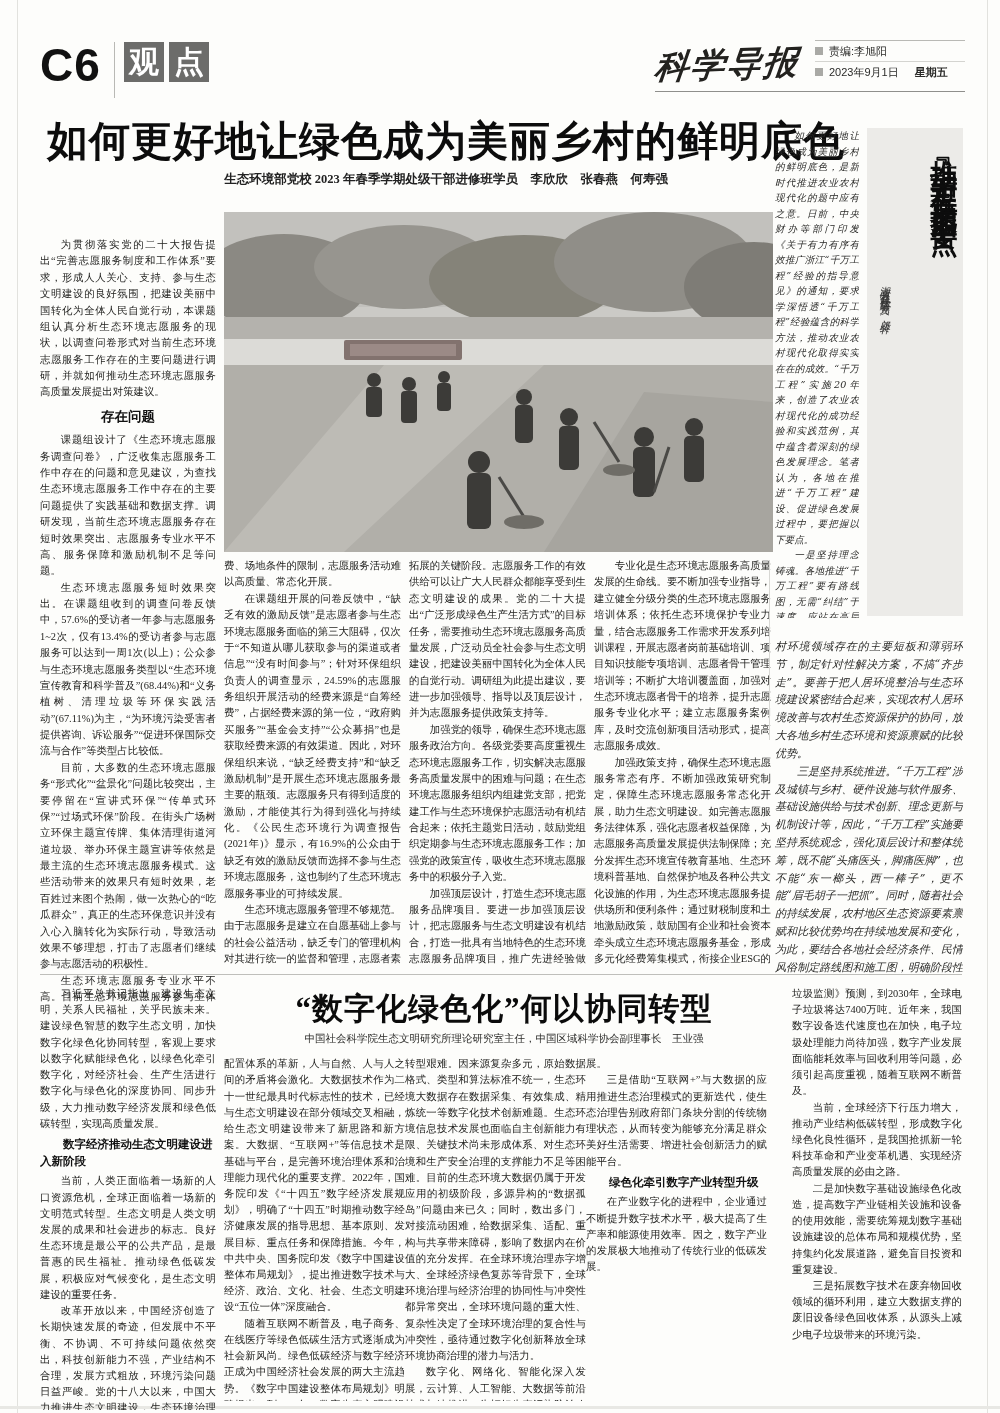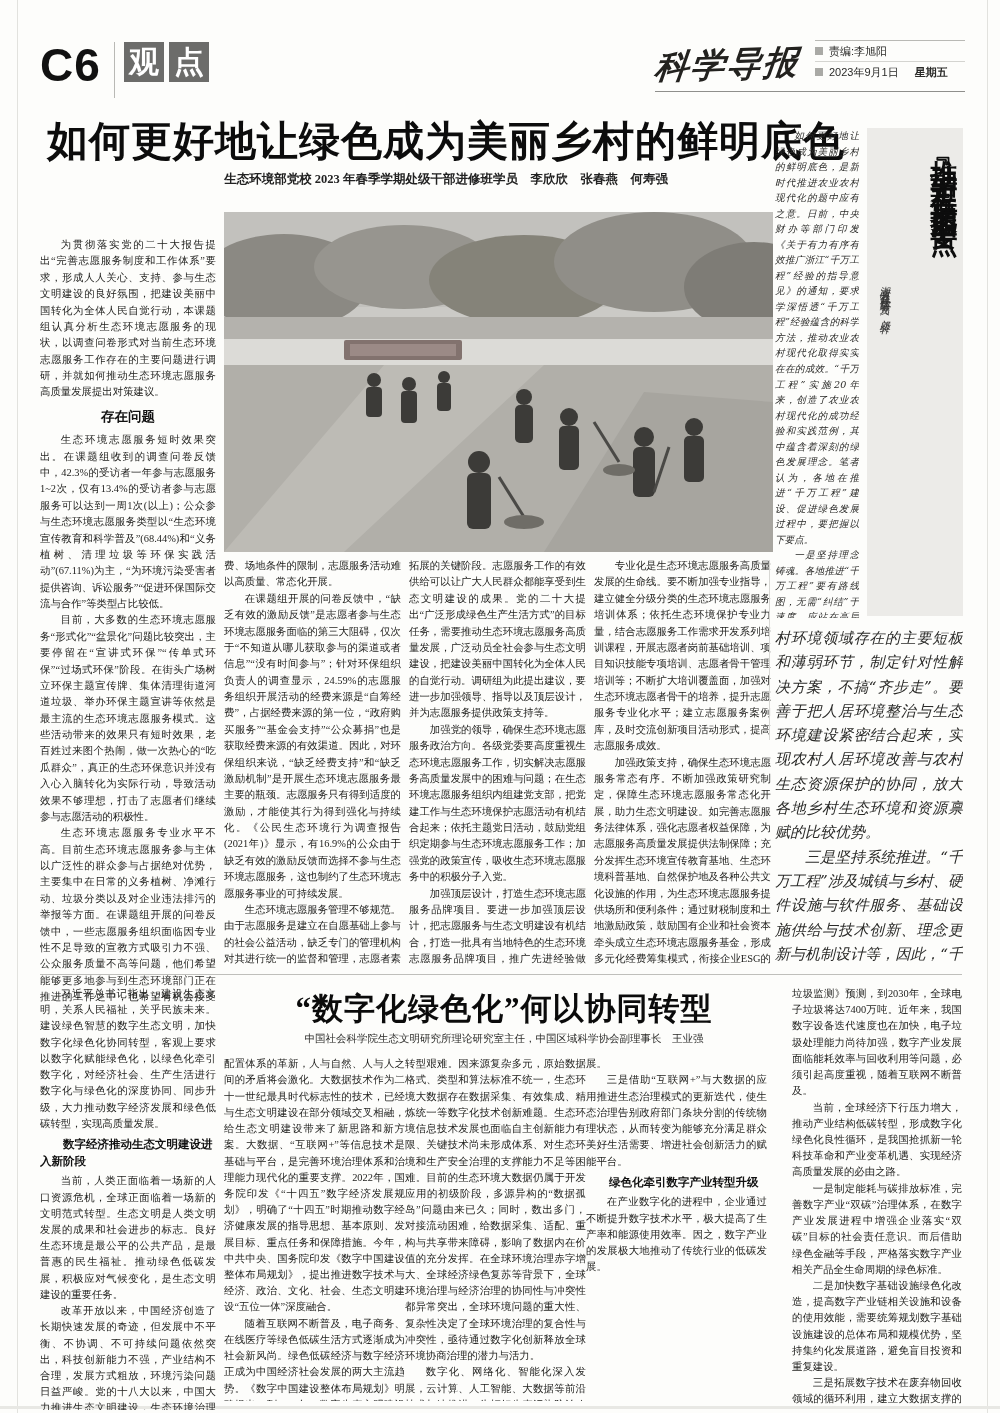--- a/index.html
+++ b/index.html
@@ -46,21 +46,21 @@
   
   .a2{position:absolute;left:775px;top:128px;width:188px;height:838px;}
   .a2 .kai{font-family:"DejaVu Serif",serif;font-style:italic;}
   .a2-top{display:flex;gap:8px;height:490px;}
   .a2-topcol{width:84px;height:490px;overflow:hidden;text-align:justify;font-size:9.6px;line-height:1.62;color:#2a2a28;}
   .a2-box{width:96px;height:488px;background:#ececе9;background:#ececE9;background:#ececc;background:#ececeb;position:relative;}
   .a2-vtitle{position:absolute;right:6px;top:10px;height:470px;writing-mode:vertical-rl;
     font:900 27px/1 "Liberation Sans","DejaVu Sans",sans-serif;letter-spacing:5px;color:#0d0d0d;}
   .a2-vauthor{position:absolute;left:10px;top:150px;height:330px;writing-mode:vertical-rl;
     font-size:10px;letter-spacing:2px;color:#333;font-style:italic;font-family:"DejaVu Serif",serif;}
-  .a2-bottom{margin-top:8px;height:338px;overflow:hidden;text-align:justify;font-size:15px;line-height:1.62;color:#2a2a28;}
+  .a2-bottom{margin-top:20px;height:338px;overflow:hidden;text-align:justify;font-size:11px;line-height:1.62;color:#2a2a28;}
 
   .sect-divider{position:absolute;left:40px;top:974px;width:922px;height:1px;background:#bfbfbb;}
   .vline{position:absolute;left:769px;top:560px;width:1px;height:180px;background:#d8d8d4;}
 
   
   .a3{position:absolute;left:40px;top:984px;width:922px;height:426px;}
   .a3 .col{font-size:10.4px;line-height:1.56;}
   .a3-col1{position:absolute;left:0;top:2px;width:176px;height:424px;}
   .a3-mid{position:absolute;left:184px;top:0;width:560px;}
   .a3-headline{padding-top:6px;text-align:center;font:900 31px/1.2 "Liberation Serif","DejaVu Serif",serif;color:#0b0b0b;letter-spacing:1px;}
@@ -100,21 +100,22 @@
   </div>
 </div>
 
 <div class="article1">
   <div class="a1-headline">如何更好地让绿色成为美丽乡村的鲜明底色</div>
   <div class="a1-byline">生态环境部党校 2023 年春季学期处级干部进修班学员　李欣欣　张春燕　何寿强</div>
   <div class="a1-body">
     <div class="col a1-col1">
         <p class="para">为贯彻落实党的二十大报告提出“完善志愿服务制度和工作体系”要求，形成人人关心、支持、参与生态文明建设的良好氛围，把建设美丽中国转化为全体人民自觉行动，本课题组认真分析生态环境志愿服务的现状，以调查问卷形式对当前生态环境志愿服务工作存在的主要问题进行调研，并就如何推动生态环境志愿服务高质量发展提出对策建议。</p>
         <div class="subhead">存在问题</div>
-        <p class="para">生态环境志愿服务短时效果突出。在课题组收到的调查问卷反馈中，42.3%的受访者一年参与志愿服务1~2次，仅有13.4%的受访者参与志愿服务可以达到一周1次(以上)；公众参与生态环境志愿服务类型以“生态环境宣传教育和科学普及”(68.44%)和“义务植树、清理垃圾等环保实践活动”(67.11%)为主，“为环境污染受害者提供咨询、诉讼服务”“促进环保国际交流与合作”等类型占比较低。</p>
+        <p class="para">课题组设计了《生态环境志愿服务调查问卷》，广泛收集志愿服务工作中存在的问题和意见建议，为查找生态环境志愿服务工作中存在的主要问题提供了实践基础和数据支撑。调研发现，当前生态环境志愿服务存在短时效果突出、志愿服务专业水平不高、服务保障和激励机制不足等问题。</p>
+        <p class="para">生态环境志愿服务短时效果突出。在课题组收到的调查问卷反馈中，57.6%的受访者一年参与志愿服务1~2次，仅有13.4%的受访者参与志愿服务可以达到一周1次(以上)；公众参与生态环境志愿服务类型以“生态环境宣传教育和科学普及”(68.44%)和“义务植树、清理垃圾等环保实践活动”(67.11%)为主，“为环境污染受害者提供咨询、诉讼服务”“促进环保国际交流与合作”等类型占比较低。</p>
         <p class="para">目前，大多数的生态环境志愿服务“形式化”“盆景化”问题比较突出，主要停留在“宣讲式环保”“传单式环保”“过场式环保”阶段。在街头广场树立环保主题宣传牌、集体清理街道河道垃圾、举办环保主题宣讲等依然是最主流的生态环境志愿服务模式。这些活动带来的效果只有短时效果，老百姓过来图个热闹，做一次热心的“吃瓜群众”，真正的生态环保意识并没有入心入脑转化为实际行动，导致活动效果不够理想，打击了志愿者们继续参与志愿活动的积极性。</p>
         <p class="para">生态环境志愿服务专业水平不高。目前生态环境志愿服务参与主体以广泛性的群众参与占据绝对优势，主要集中在日常的义务植树、净滩行动、垃圾分类以及对企业违法排污的举报等方面。在课题组开展的问卷反馈中，一些志愿服务组织面临因专业性不足导致的宣教方式吸引力不强、公众服务质量不高等问题，他们希望能够更多地参与到生态环境部门正在推进的工作之中，也希望有机会接受专业的环保知识培训。</p>
       </div>
     <div class="a1-right">
       <div class="photo">
         <svg width="549" height="340" viewBox="0 0 549 340" xmlns="http://www.w3.org/2000/svg">
           <rect width="549" height="340" fill="#cbcac6"></rect>
           <rect y="0" width="549" height="95" fill="#c2c1bd"></rect>
           <ellipse cx="60" cy="70" rx="85" ry="48" fill="#8b8983"></ellipse>
           <ellipse cx="180" cy="55" rx="90" ry="42" fill="#97958f"></ellipse>
@@ -220,17 +221,16 @@
           <p class="para cont">展。</p>
           <p class="para">三是借助“互联网+”与大数据的应用推进生态治理模式的更新迭代，使生态治理告别政府部门条块分割的传统物理状态，从而转变为能够充分满足群众美好生活需要、增进社会创新活力的赋能平台。</p>
           <div class="subhead">绿色化牵引数字产业转型升级</div>
           <p class="para">在产业数字化的进程中，企业通过不断提升数字技术水平，极大提高了生产率和能源使用效率。因之，数字产业的发展极大地推动了传统行业的低碳发展。</p>
         </div>
     </div>
   </div>
   <div class="col a3-col5">
       <p class="para cont">垃圾监测》预测，到2030年，全球电子垃圾将达7400万吨。近年来，我国数字设备迭代速度也在加快，电子垃圾处理能力尚待加强，数字产业发展面临能耗效率与回收利用等问题，必须引起高度重视，随着互联网不断普及。</p>
       <p class="para">当前，全球经济下行压力增大，推动产业结构低碳转型，形成数字化绿色化良性循环，是我国抢抓新一轮科技革命和产业变革机遇、实现经济高质量发展的必由之路。</p>
-      <p class="para">一是制定能耗与碳排放标准，完善数字产业“双碳”治理体系，在数字产业发展进程中增强企业落实“双碳”目标的社会责任意识。而后借助绿色金融等手段，严格落实数字产业相关产品全生命周期的绿色标准。</p>
       <p class="para">二是加快数字基础设施绿色化改造，提高数字产业链相关设施和设备的使用效能，需要统筹规划数字基础设施建设的总体布局和规模优势，坚持集约化发展道路，避免盲目投资和重复建设。</p>
       <p class="para">三是拓展数字技术在废弃物回收领域的循环利用，建立大数据支撑的废旧设备绿色回收体系，从源头上减少电子垃圾带来的环境污染。</p>
     </div>
 </div>
 
 </body></html>

